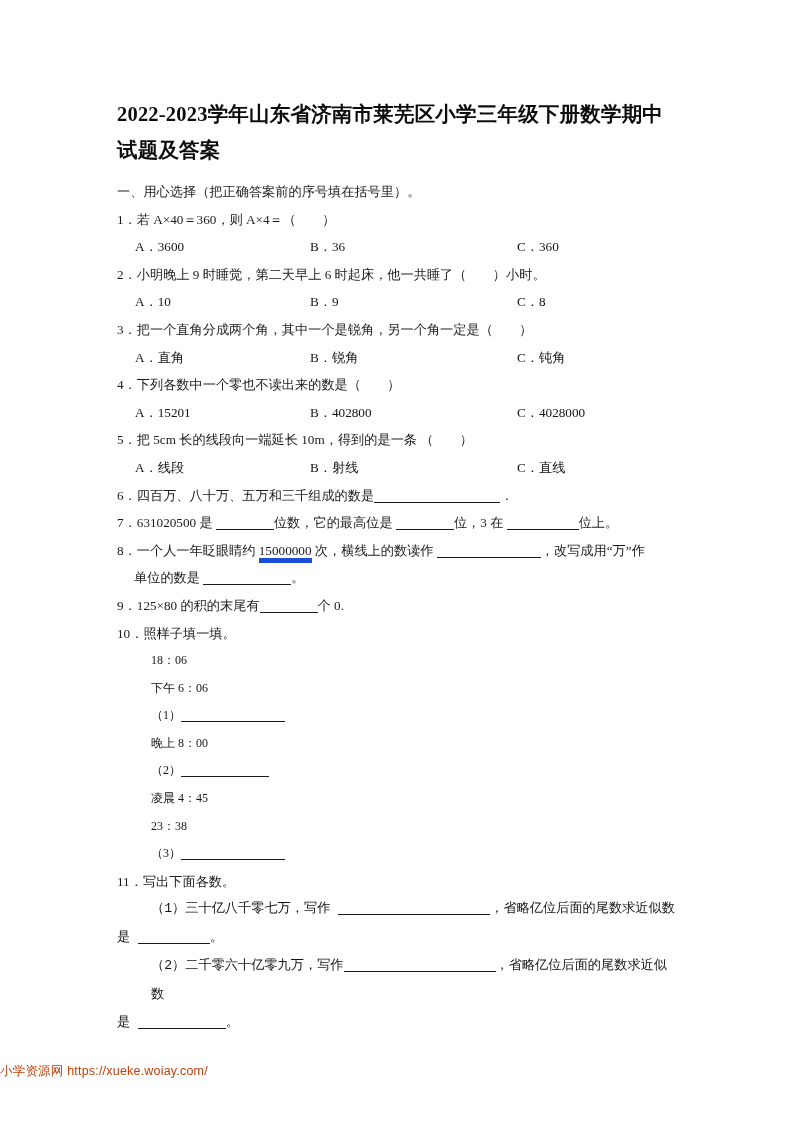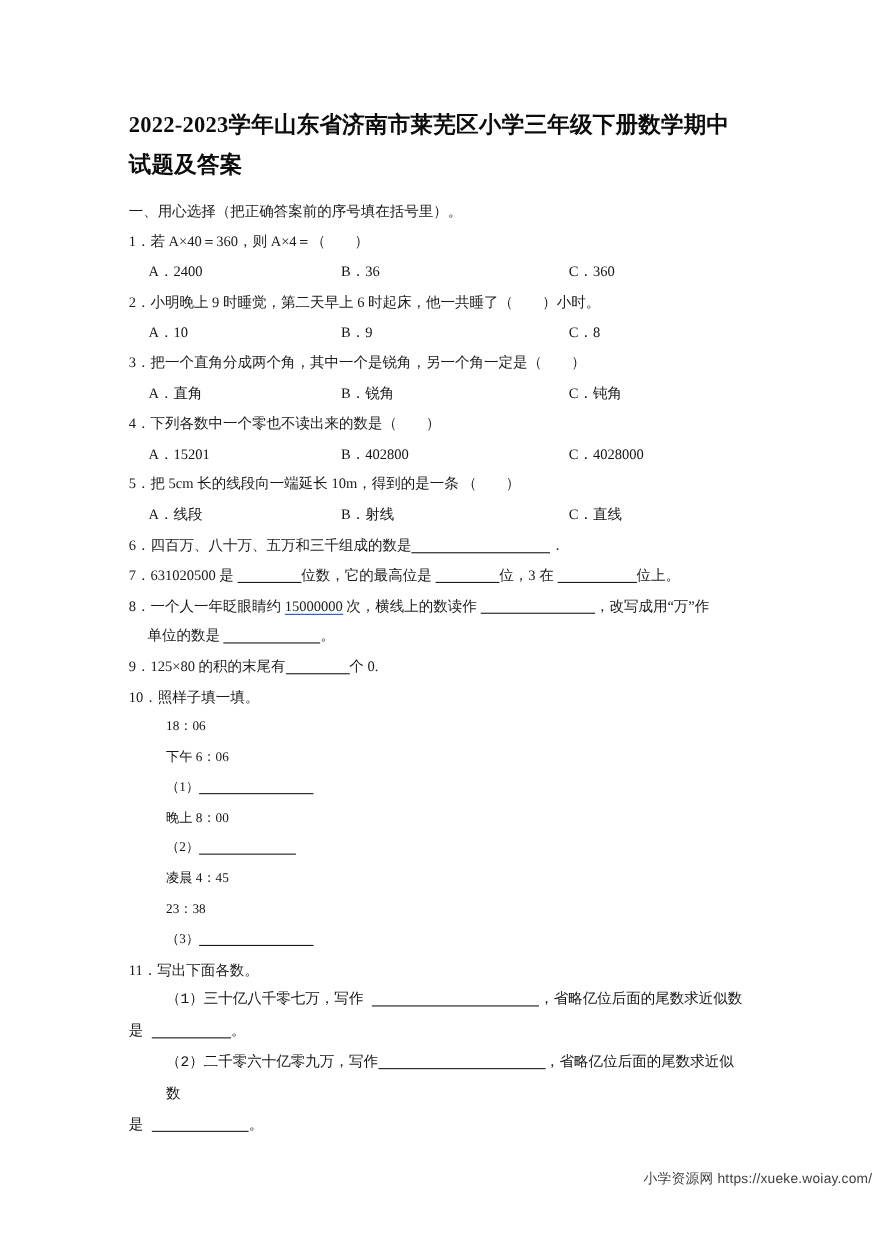--- a/index.html
+++ b/index.html
@@ -72,62 +72,62 @@
     height: 13px;
   }
   .b-sm { width: 58px; }
   .b-md { width: 72px; }
   .b-lg { width: 88px; }
   .b-xl { width: 104px; }
   .b-xxl { width: 126px; }
   .b-huge { width: 152px; }
 
   .uline {
-    border-bottom: 1px solid #1d4ed8;
+    border-bottom: 5px solid #1d4ed8;
     padding-bottom: 0px;
   }
 
   .sub-line {
     font-size: 12px;
     line-height: 27.6px;
     white-space: nowrap;
   }
 
   .q11-wrap {
     font-size: 13.2px;
     line-height: 28.5px;
     font-family: Liberation Mono, monospace;
   }
 
   .footer {
     position: absolute;
     left: 0;
     top: 1063px;
     width: 793px;
-    text-align: right;
+    text-align: left;
     font-size: 12.5px;
-    color: #404040;
+    color: #c2410c;
     font-family: "Liberation Sans", "DejaVu Sans", sans-serif;
     letter-spacing: 0.2px;
   }
 </style>
 </head>
 <body>
 
 <div class="page">
 
   <div class="doc-title">2022-2023学年山东省济南市莱芜区小学三年级下册数学期中试题及答案</div>
 
   <div class="body-block">
 
     <div class="line">一、用心选择（把正确答案前的序号填在括号里）。</div>
 
     <div class="line">1．若 A×40＝360，则 A×4＝（　　）</div>
     <div class="opts">
-      <span class="opt opt-a">A．2400</span>
+      <span class="opt opt-a">A．3600</span>
       <span class="opt opt-b">B．36</span>
       <span class="opt opt-c">C．360</span>
     </div>
 
     <div class="line">2．小明晚上 9 时睡觉，第二天早上 6 时起床，他一共睡了（　　）小时。</div>
     <div class="opts">
       <span class="opt opt-a">A．10</span>
       <span class="opt opt-b">B．9</span>
       <span class="opt opt-c">C．8</span>
     </div>

